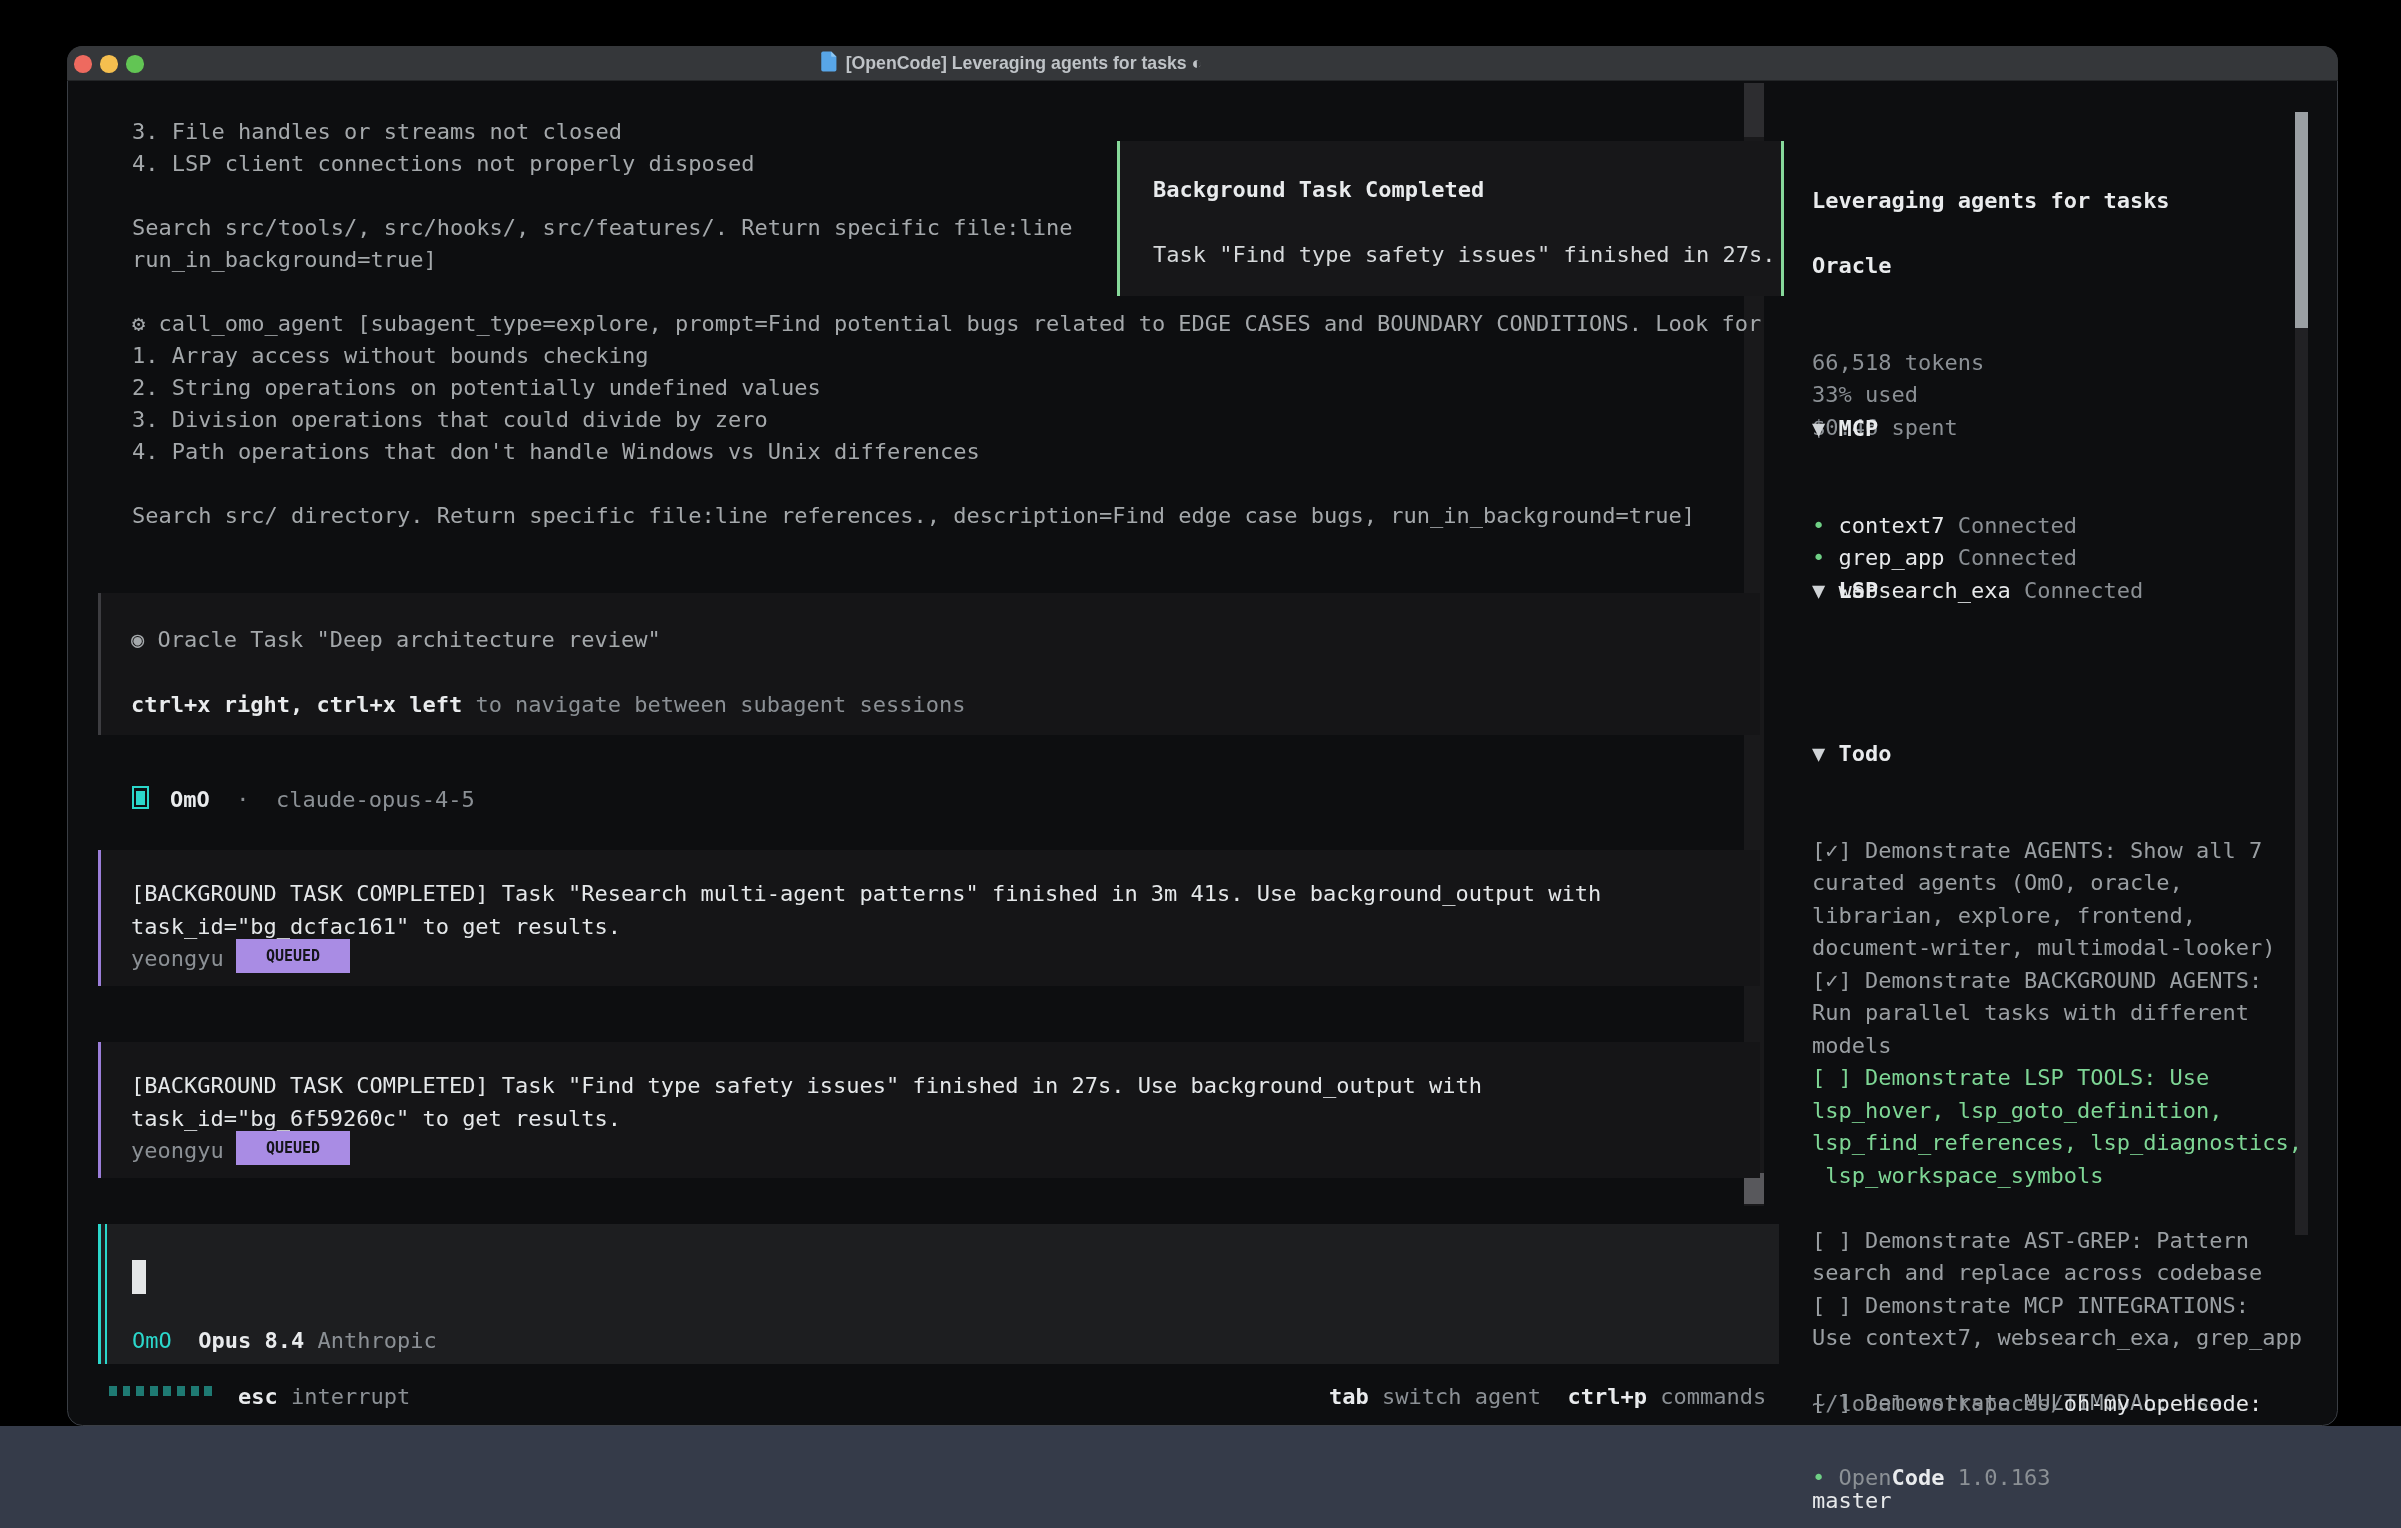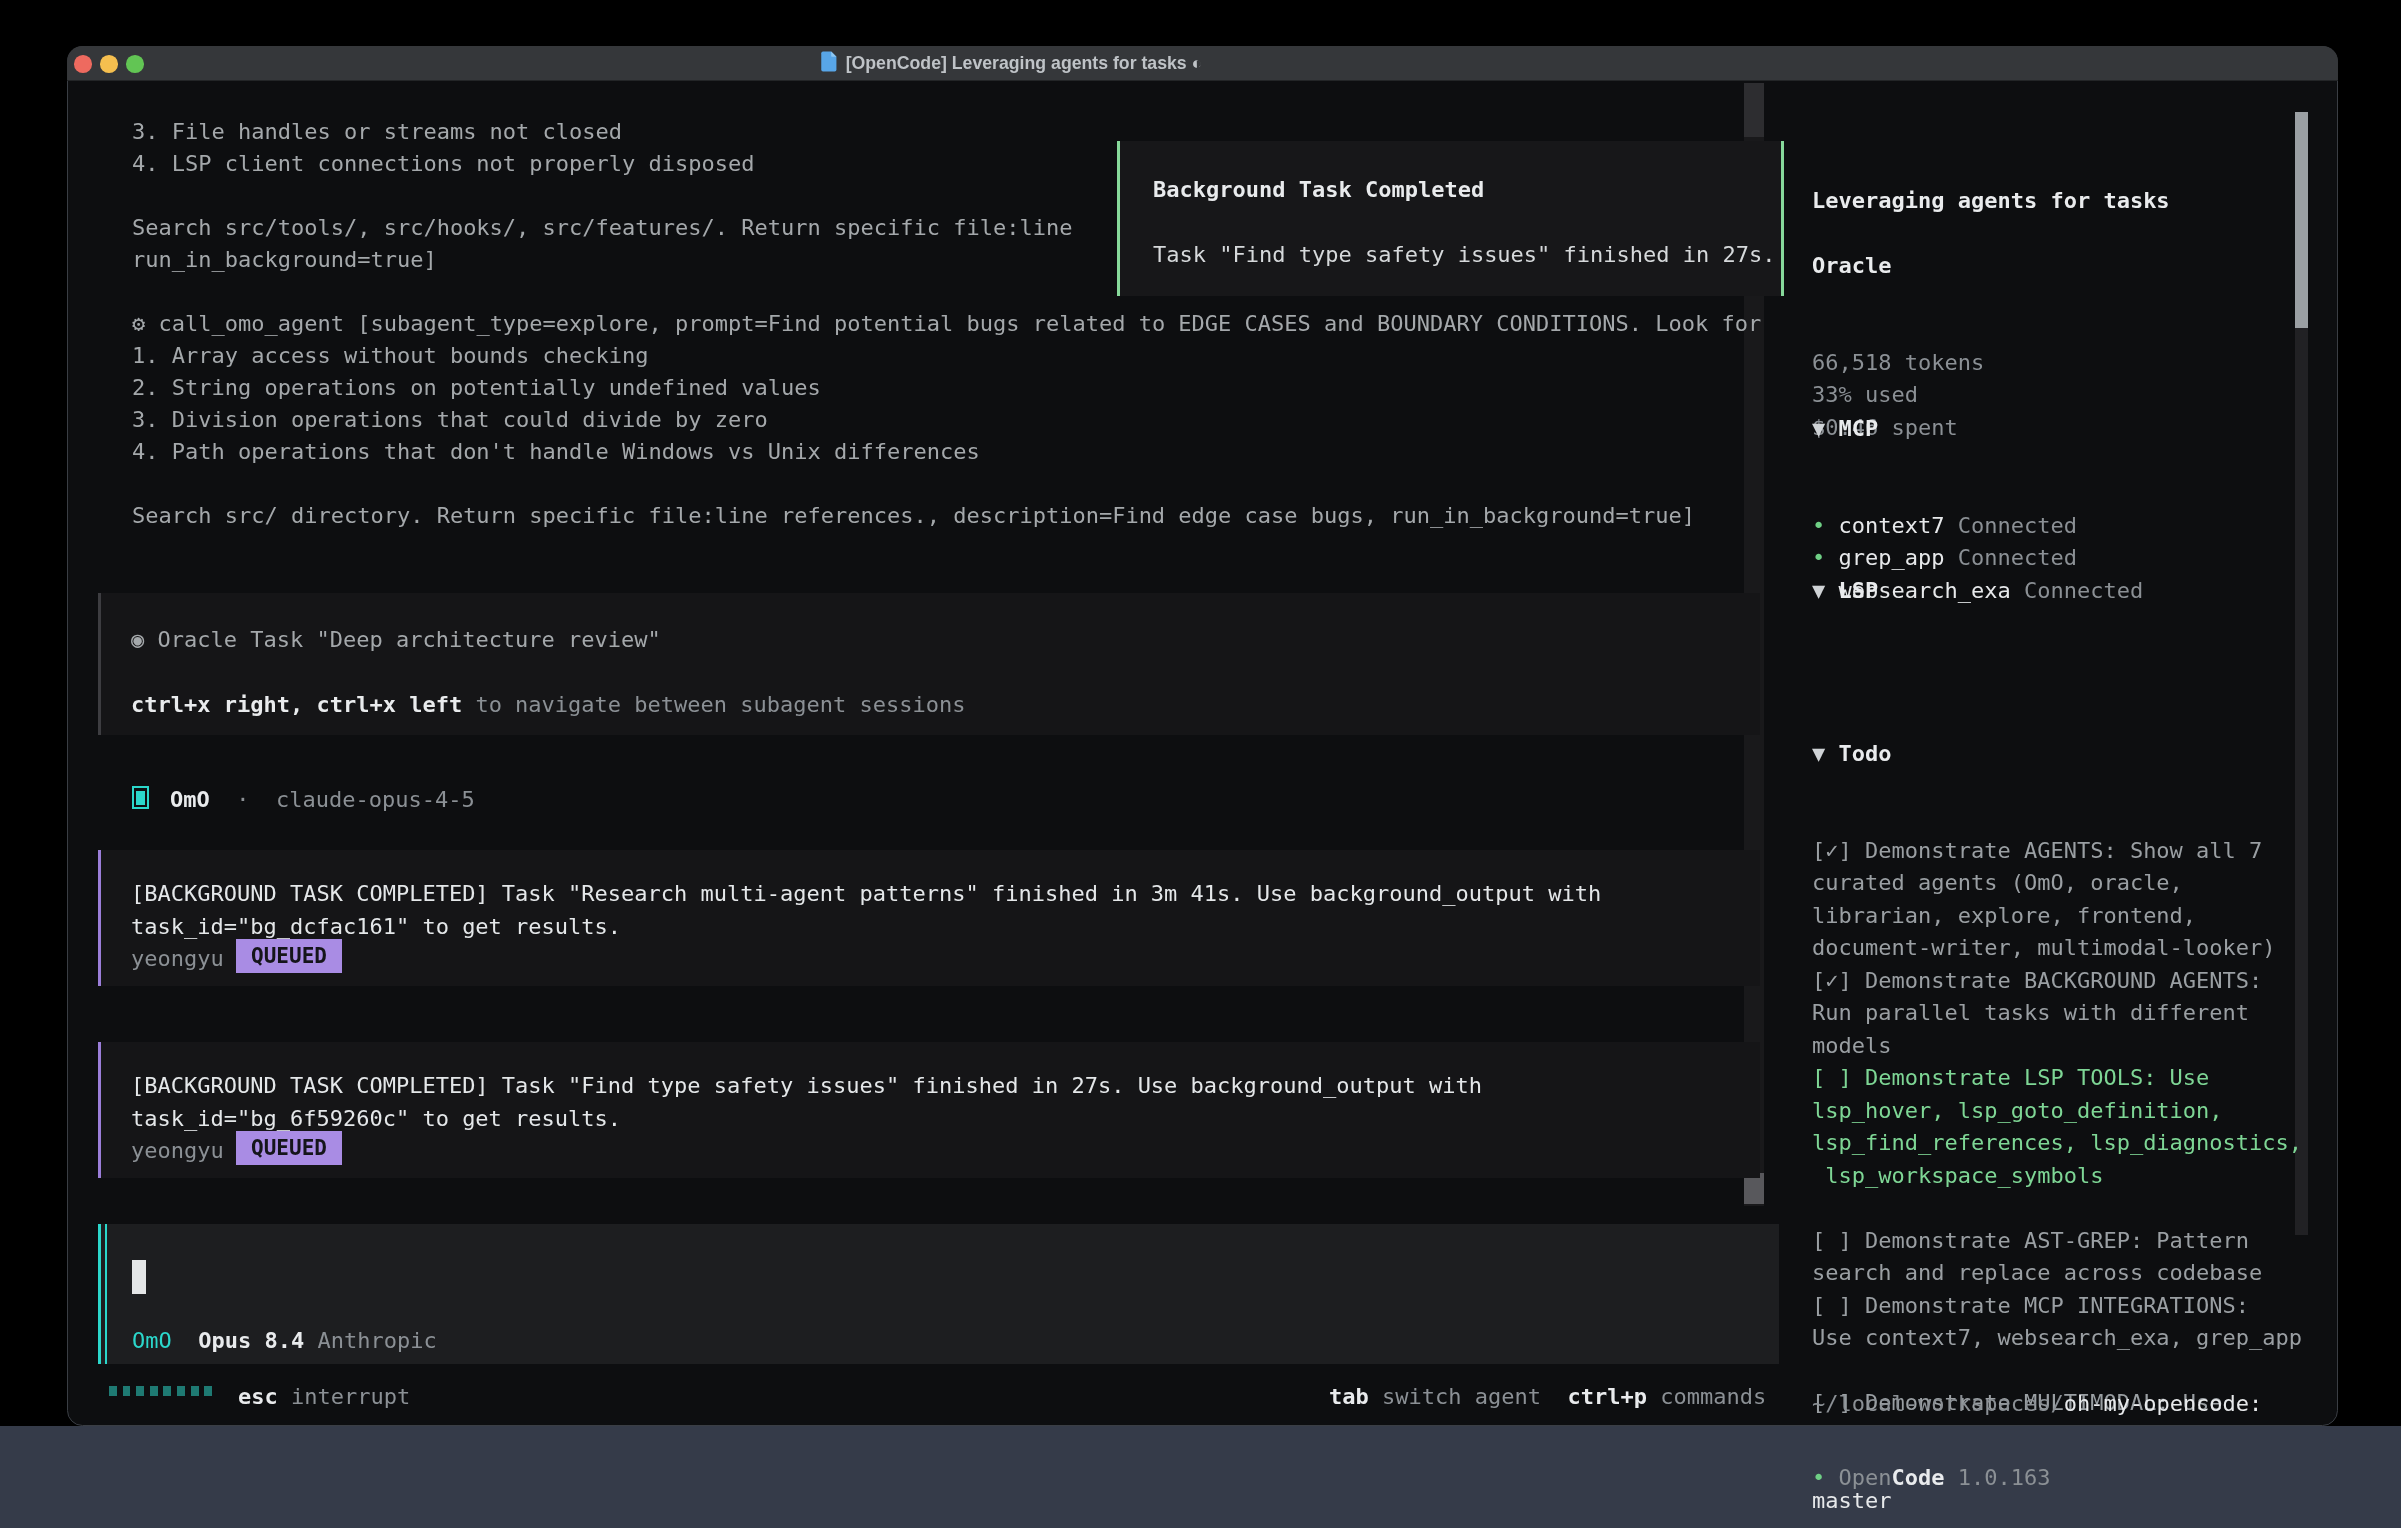--- a/index.html
+++ b/index.html
@@ -37,22 +37,22 @@
   #agent-icon .inner{position:absolute;left:2.4px;top:2.4px;right:2.4px;bottom:2.4px;background:#2bd7cb;}
   #agent-header .atext{position:absolute;left:38px;top:0;}
   .w{color:#e9ebed;font-weight:bold;}
   .g{color:#8b9095;}
   
   .task-box{position:absolute;left:98px;width:1662px;height:136px;background:#151517;
             border-left:3.5px solid #9b7ed9;box-sizing:border-box;}
   .task-box .l1{position:absolute;left:30px;top:28px;color:#e4e7e9;}
   .task-box .l2{position:absolute;left:30px;top:61px;color:#e4e7e9;}
   .task-box .author{position:absolute;left:30px;top:93px;color:#8b9095;}
-  .task-box .badge{position:absolute;left:135px;top:89px;width:106px;height:34px;background:#a98ce4;
-                   color:#15151a;font-weight:bold;text-align:center;line-height:34px;font-size:21px;}
+  .task-box .badge{position:absolute;left:135px;top:89px;width:114px;height:34px;background:#a98ce4;
+                   color:#15151a;font-weight:bold;text-align:center;line-height:34px;font-size:15px;}
   
   #input-box{position:absolute;left:98px;top:1224px;width:1681px;height:140px;background:#1d1e20;
              border-left:3px solid #2bd7cb;box-sizing:border-box;}
   #input-line2{position:absolute;left:105px;top:1224px;width:2.4px;height:140px;background:#2bd7cb;}
   #cursor{position:absolute;left:132px;top:1260px;width:14px;height:34px;background:#e4e6e7;}
   #model-line{position:absolute;left:132px;top:1325px;}
   .cy{color:#2bd7cb;}
   
   #dots{position:absolute;left:109px;top:1386px;height:10.6px;}
   #dots .dot{position:absolute;top:0;width:7.7px;height:10px;background:#1e7a73;}

